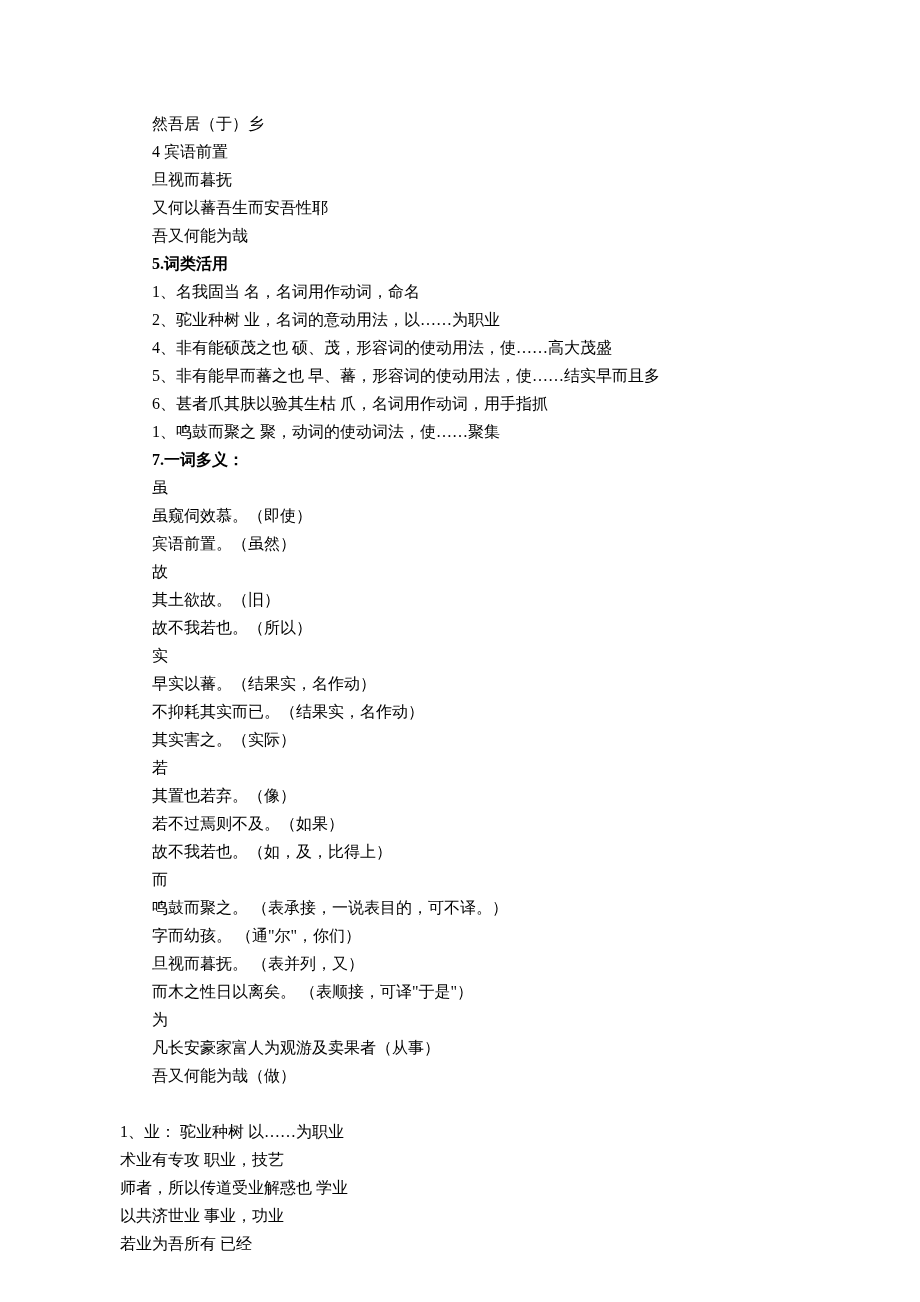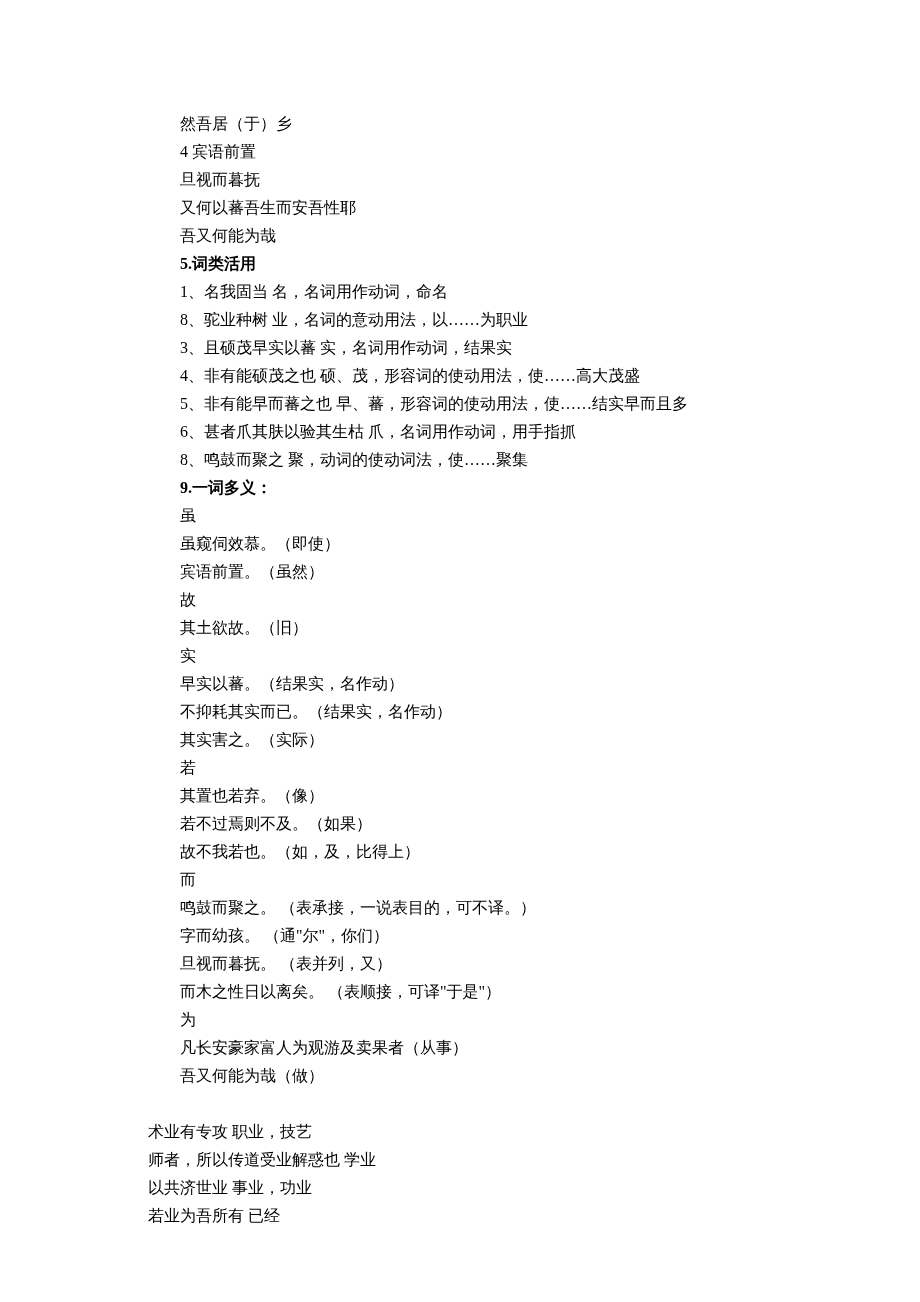--- a/index.html
+++ b/index.html
@@ -11,66 +11,66 @@
     font-family: "SimSun", "宋体", serif;
     font-size: 16px;
     color: #000;
     line-height: 1.75;
     padding: 110px 120px 60px 120px;
     width: 920px;
     box-sizing: border-box;
   }
   .line {
     white-space: pre-wrap;
-    margin-left: 28px;
   }
   .bold {
     font-weight: bold;
   }
   .indent1 { padding-left: 1em; }
   .indent2 { padding-left: 2em; }
   .blank { height: 1.75em; }
 </style>
 </head>
 <body>
 
 <div id="doc">
     <div class="line indent2">然吾居（于）乡</div>
     <div class="line indent2">4 宾语前置</div>
     <div class="line indent2">旦视而暮抚</div>
     <div class="line indent2">又何以蕃吾生而安吾性耶</div>
     <div class="line indent2">吾又何能为哉</div>
     <div class="line indent2 bold">5.词类活用</div>
     <div class="line indent2">1、名我固当 名，名词用作动词，命名</div>
-    <div class="line indent2">8、驼业种树 业，名词的意动用法，以……为职业</div>
-    <div class="line indent2">3、且硕茂早实以蕃 实，名词用作动词，结果实</div>
+    <div class="line indent2">2、驼业种树 业，名词的意动用法，以……为职业</div>
     <div class="line indent2">4、非有能硕茂之也 硕、茂，形容词的使动用法，使……高大茂盛</div>
     <div class="line indent2">5、非有能早而蕃之也 早、蕃，形容词的使动用法，使……结实早而且多</div>
     <div class="line indent2">6、甚者爪其肤以验其生枯 爪，名词用作动词，用手指抓</div>
-    <div class="line indent2">8、鸣鼓而聚之 聚，动词的使动词法，使……聚集</div>
-    <div class="line indent2 bold">9.一词多义：</div>
+    <div class="line indent2">1、鸣鼓而聚之 聚，动词的使动词法，使……聚集</div>
+    <div class="line indent2 bold">7.一词多义：</div>
     <div class="line indent2">虽</div>
     <div class="line indent2">虽窥伺效慕。（即使）</div>
     <div class="line indent2">宾语前置。（虽然）</div>
     <div class="line indent2">故</div>
     <div class="line indent2">其土欲故。（旧）</div>
+    <div class="line indent2">故不我若也。（所以）</div>
     <div class="line indent2">实</div>
     <div class="line indent2">早实以蕃。（结果实，名作动）</div>
     <div class="line indent2">不抑耗其实而已。（结果实，名作动）</div>
     <div class="line indent2">其实害之。（实际）</div>
     <div class="line indent2">若</div>
     <div class="line indent2">其置也若弃。（像）</div>
     <div class="line indent2">若不过焉则不及。（如果）</div>
     <div class="line indent2">故不我若也。（如，及，比得上）</div>
     <div class="line indent2">而</div>
     <div class="line indent2">鸣鼓而聚之。 （表承接，一说表目的，可不译。）</div>
     <div class="line indent2">字而幼孩。 （通"尔"，你们）</div>
     <div class="line indent2">旦视而暮抚。 （表并列，又）</div>
     <div class="line indent2">而木之性日以离矣。 （表顺接，可译"于是"）</div>
     <div class="line indent2">为</div>
     <div class="line indent2">凡长安豪家富人为观游及卖果者（从事）</div>
     <div class="line indent2">吾又何能为哉（做）</div>
     <div class="blank"></div>
+    <div class="line">1、业： 驼业种树 以……为职业</div>
     <div class="line">术业有专攻 职业，技艺</div>
     <div class="line">师者，所以传道受业解惑也 学业</div>
     <div class="line">以共济世业 事业，功业</div>
     <div class="line">若业为吾所有 已经</div>
   </div>
 
 </body></html>

